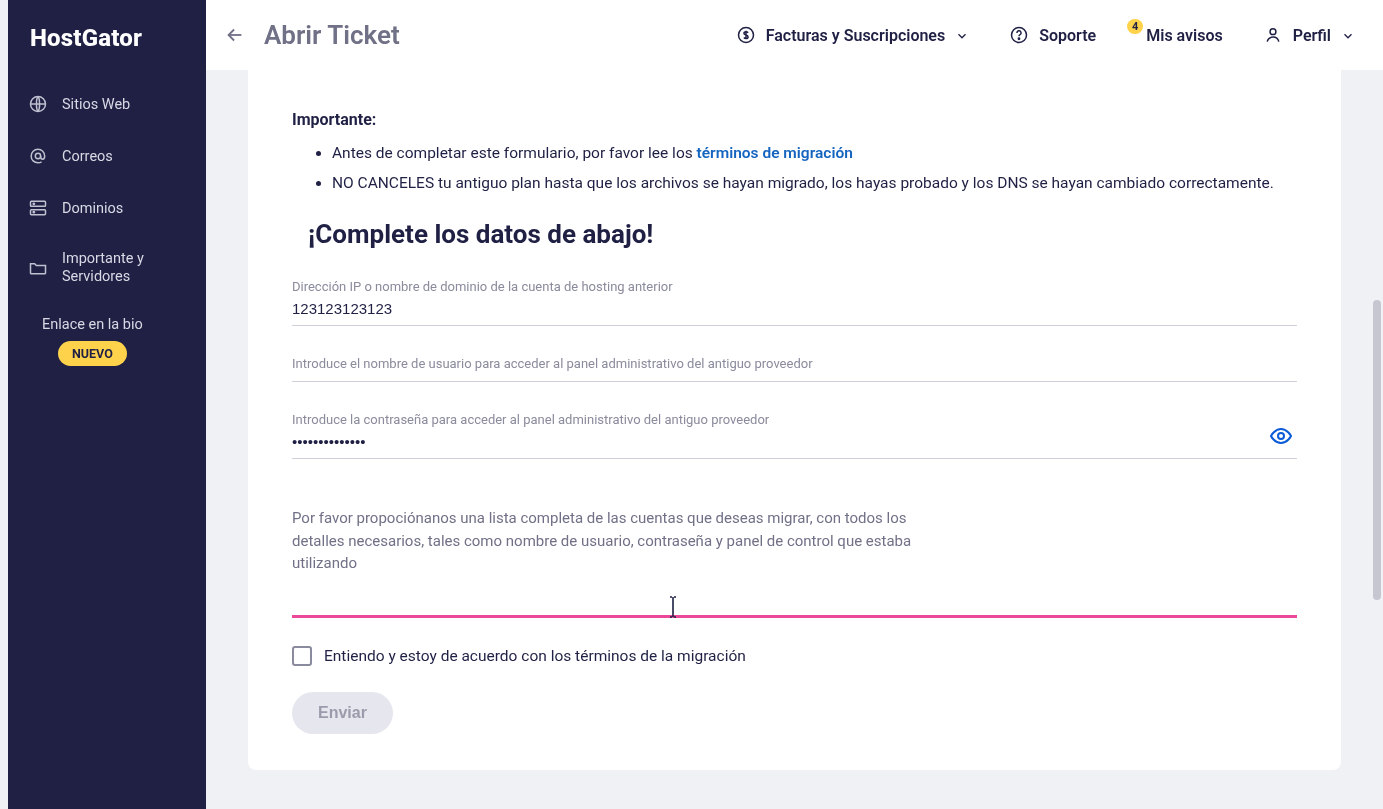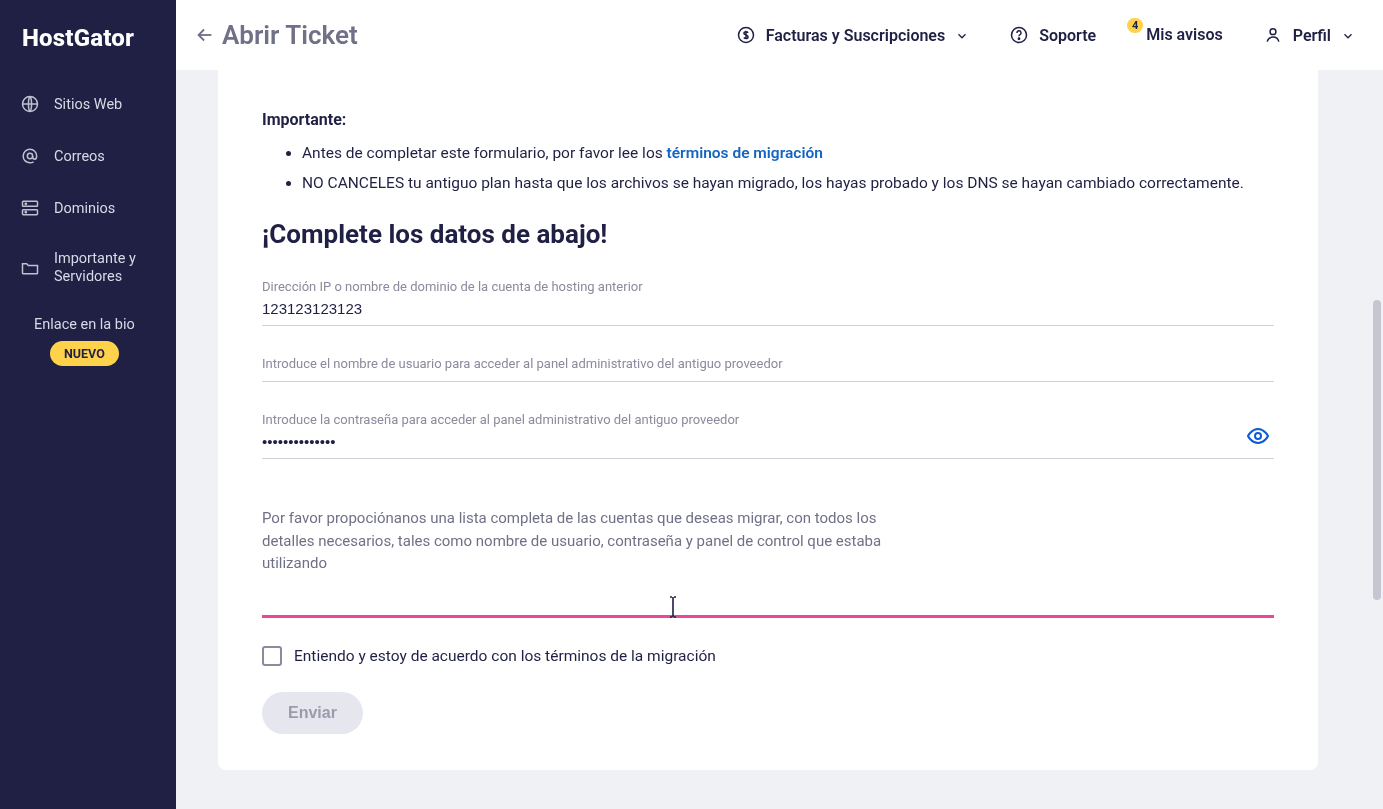--- a/index.html
+++ b/index.html
@@ -9,26 +9,27 @@
     color: #1f2044;
     overflow: hidden;
   }
   .app {
     display: flex;
     width: 1383px;
     height: 809px;
   }
   
   .sidebar {
-    width: 176px;
+    width: 198px;
     background: #1f2044;
     color: #fff;
     display: flex;
     flex-direction: column;
     flex-shrink: 0;
+    margin-left: 8px;
   }
   .logo {
     padding: 24px 22px 20px 22px;
     font-size: 24px;
     font-weight: 800;
     color: #fff;
     letter-spacing: 0.2px;
   }
   .nav {
     display: flex;
@@ -70,41 +71,41 @@
     display: flex;
     flex-direction: column;
     min-width: 0;
   }
   .header {
     height: 70px;
     background: #fff;
     display: flex;
     align-items: center;
     padding: 0 28px 0 18px;
-    gap: 6px;
+    gap: 18px;
     position: relative;
     z-index: 2;
   }
   .back {
     display: flex;
     align-items: center;
     gap: 8px;
     color: #707187;
     cursor: pointer;
   }
   .back .icon { width: 22px; height: 22px; }
   .page-title {
     font-size: 26px;
     font-weight: 600;
     color: #707187;
   }
   .spacer { flex: 1; }
   .hnav {
     display: flex;
-    align-items: flex-start;
+    align-items: flex-end;
     gap: 40px;
     color: #1f2044;
     font-size: 16px;
     font-weight: 600;
   }
   .hnav-item { display: flex; align-items: center; gap: 10px; cursor: pointer; }
   .hnav-item .icon { width: 20px; height: 20px; color: #1f2044; }
   .chev { width: 14px; height: 14px; color: #1f2044; }
   .bell-wrap { position: relative; }
   .bell-badge {
@@ -134,21 +135,21 @@
     padding: 12px 44px 36px 44px;
     max-width: 1100px;
   }
   .bullet-list { list-style: disc; padding-left: 40px; margin: 0 0 18px 0; color: #1f2044; }
   .bullet-list li { font-size: 15.5px; line-height: 1.55; margin-bottom: 6px; }
   .strong-label { font-size: 16px; font-weight: 700; margin: 28px 0 12px 0; }
   .link { color: #1565c0; font-weight: 600; cursor: pointer; }
   .section-title {
     font-size: 26px;
     font-weight: 700;
-    margin: 24px 0 12px 0;
+    margin: 24px 0 12px 16px;
     color: #1f2044;
   }
   .field {
     border-bottom: 1px solid #d0d1da;
     padding: 18px 0 6px 0;
     margin-top: 12px;
     position: relative;
   }
   .field-label {
     font-size: 13px;

